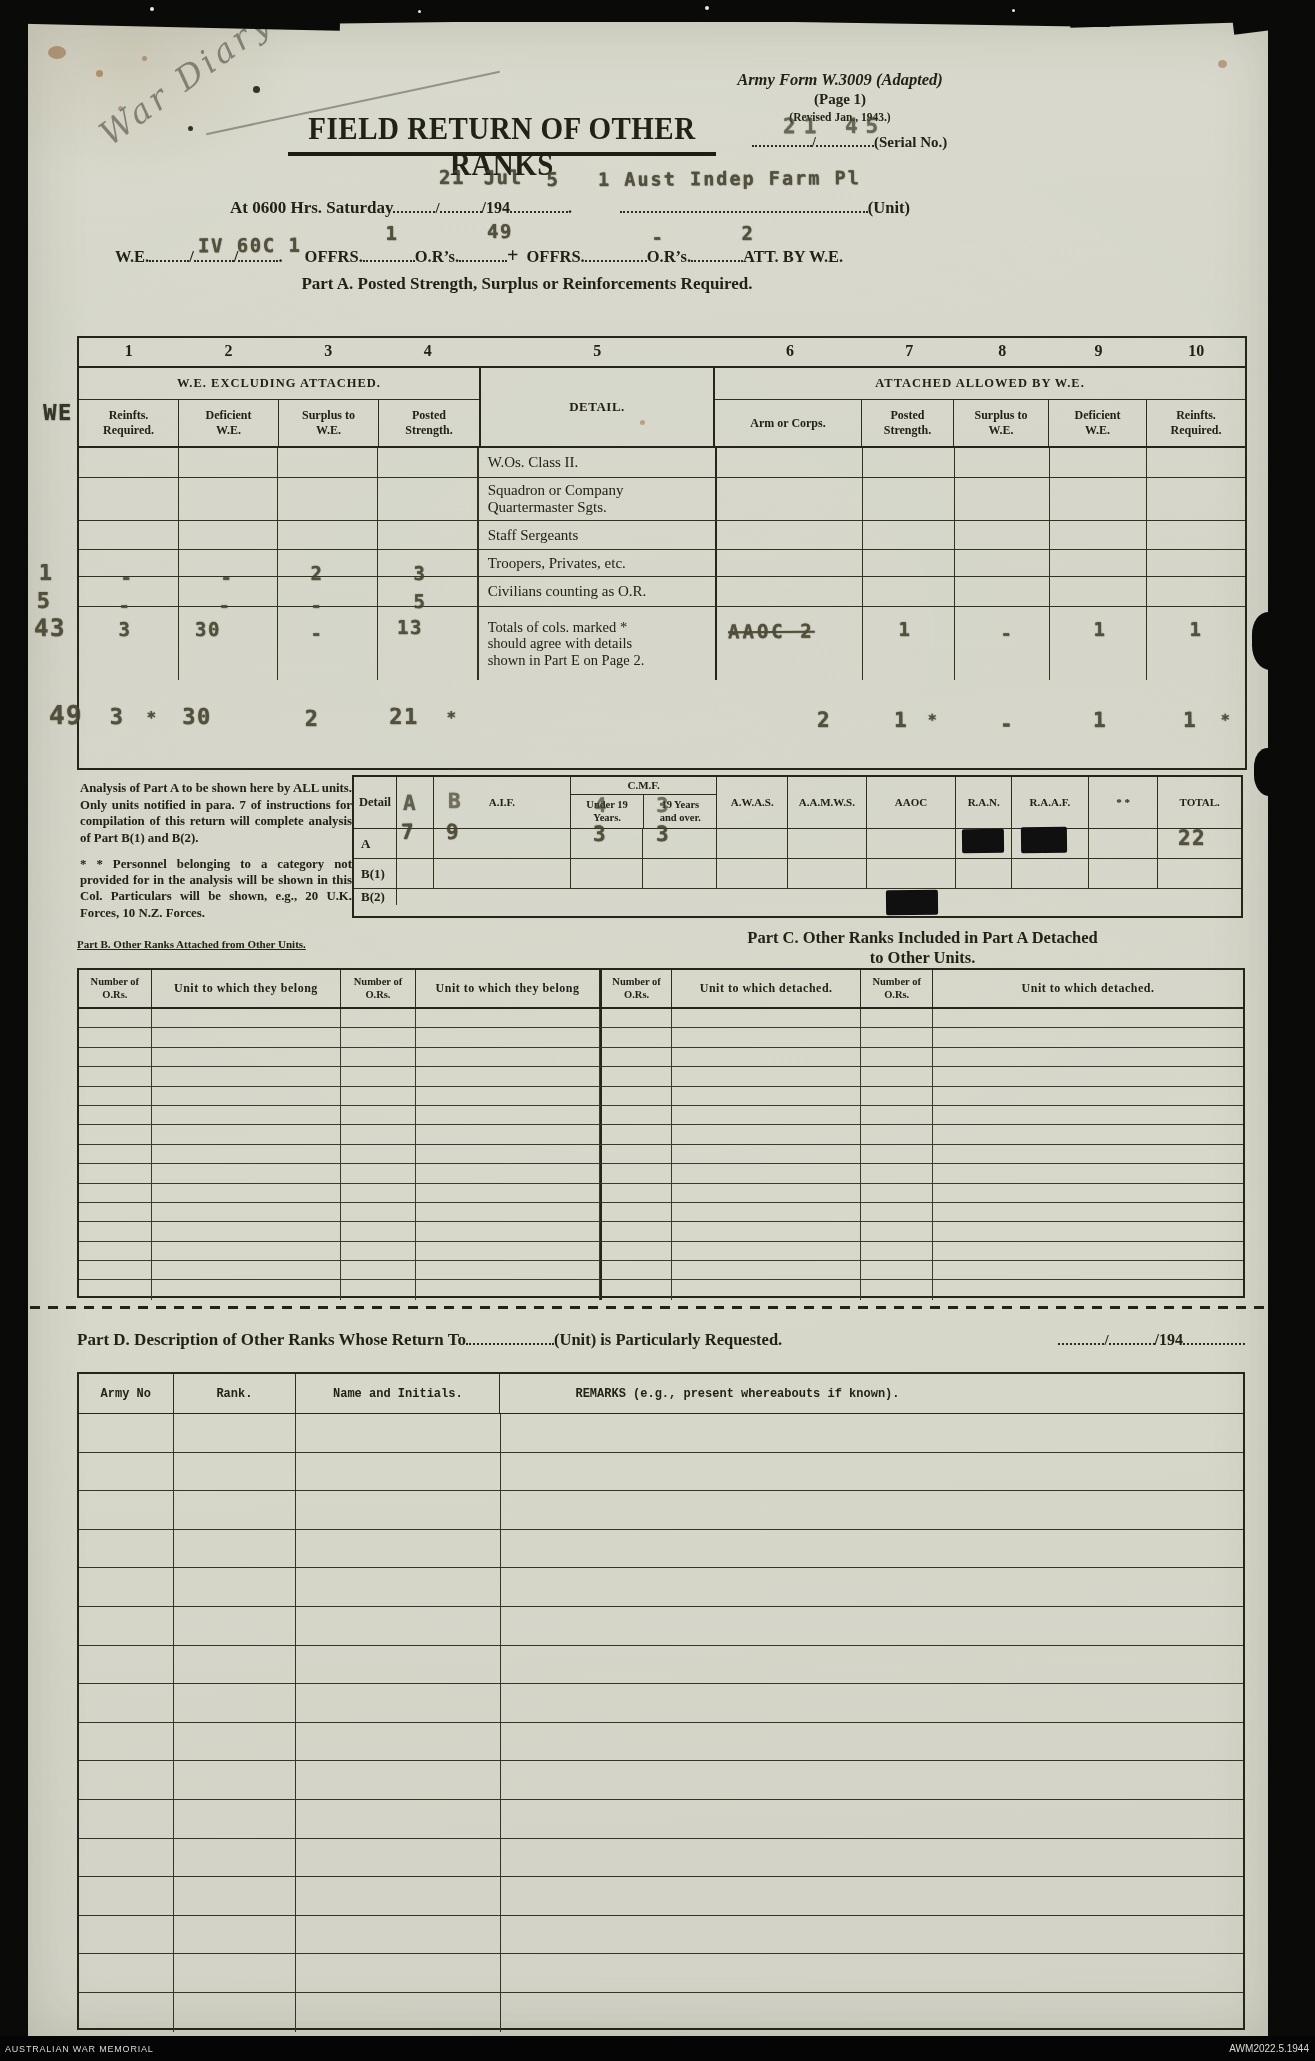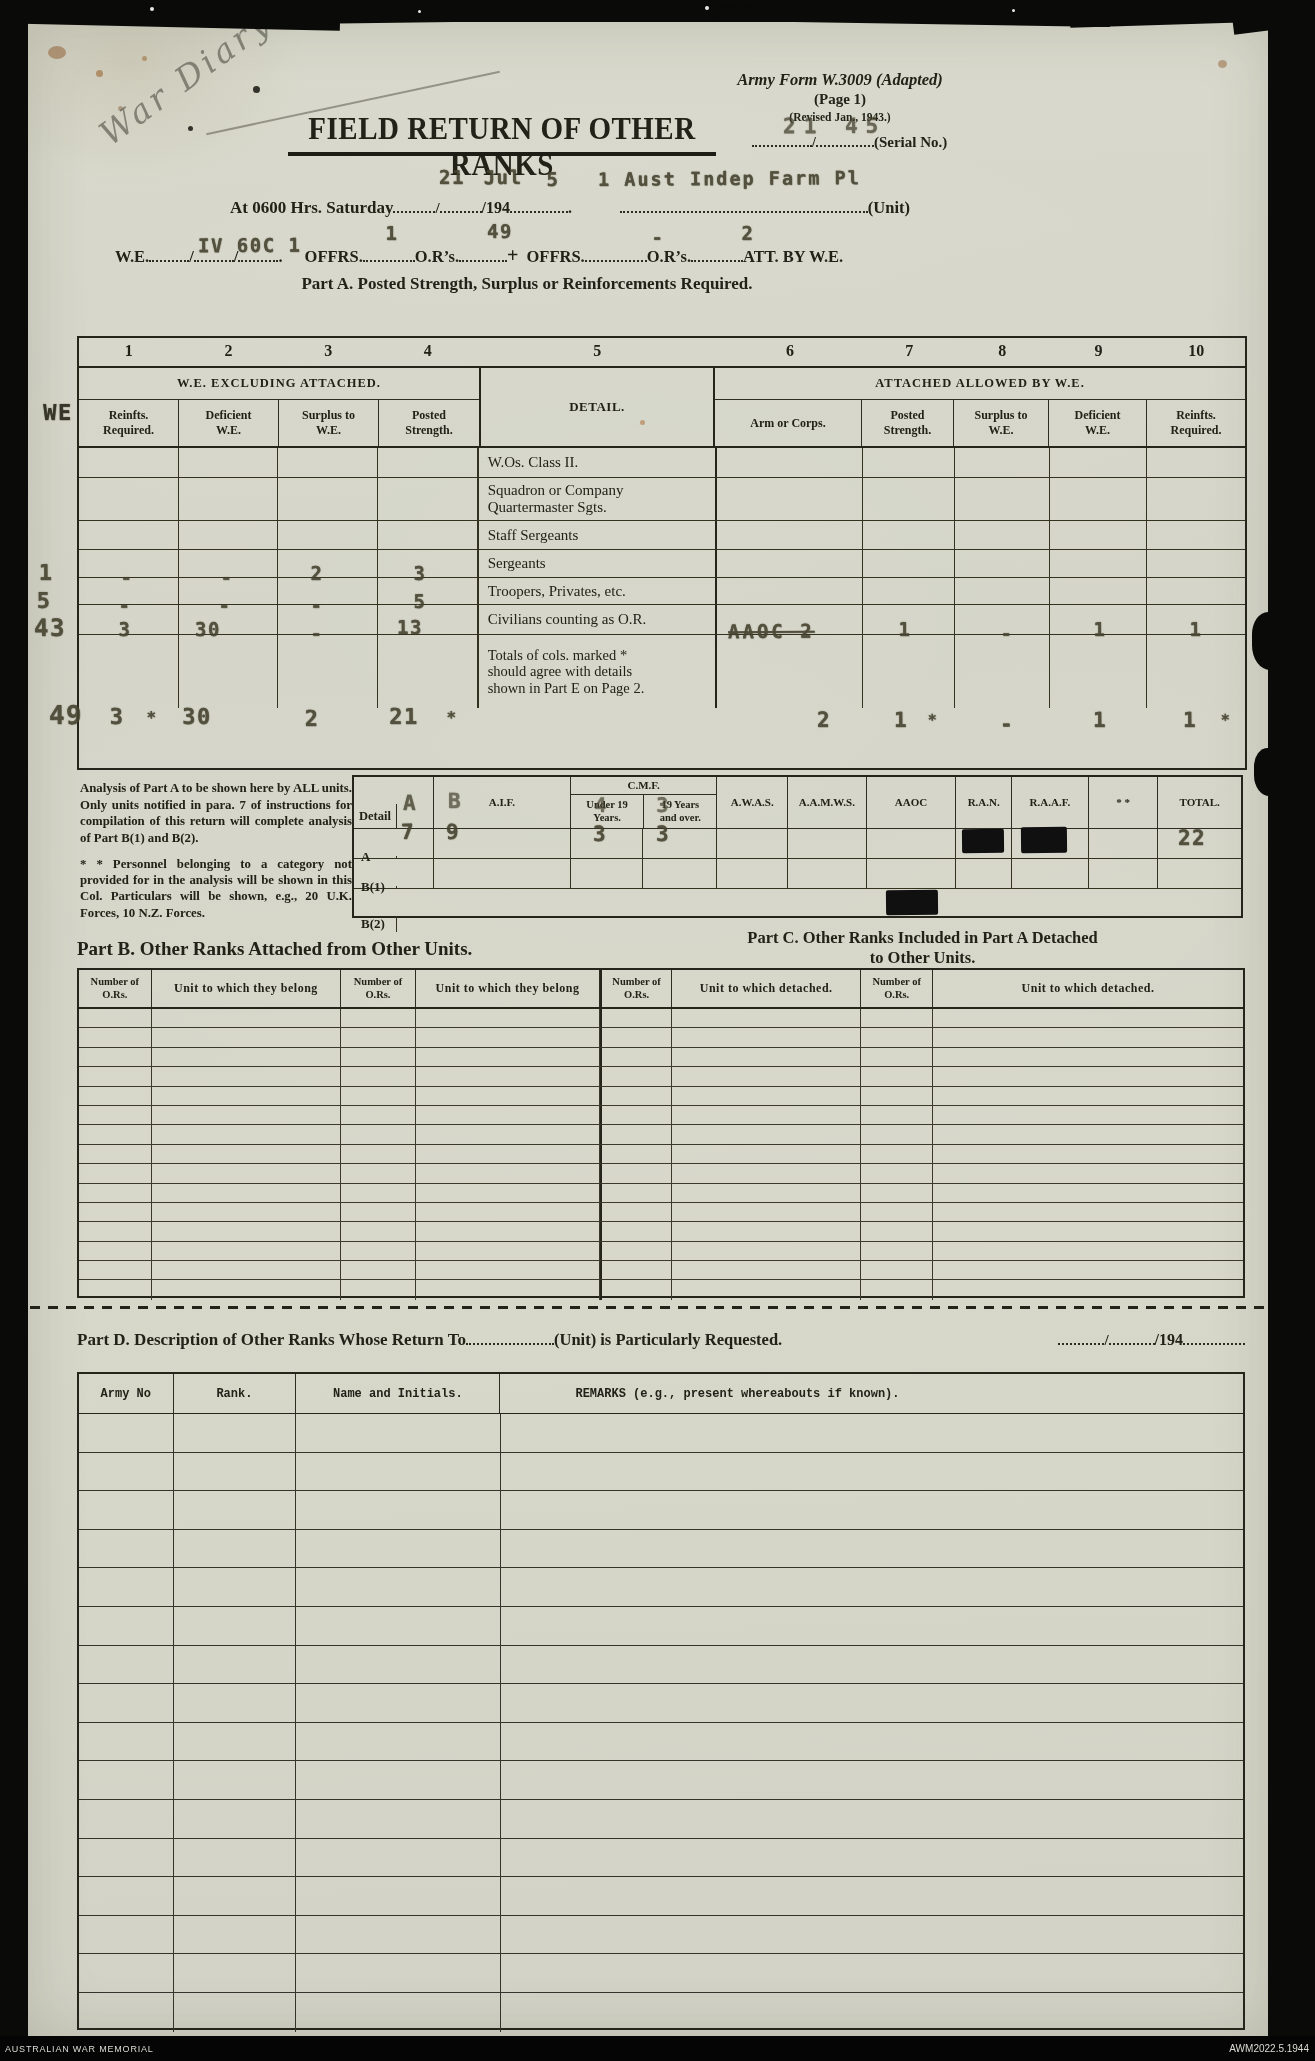--- a/index.html
+++ b/index.html
@@ -60,21 +60,21 @@
   .cmf{flex-direction:column;align-items:stretch !important;padding:0 !important;}
   .cmf .cmftop{height:18px;border-bottom:1.3px solid #2e2d23;display:flex;align-items:center;justify-content:center;box-sizing:border-box;}
   .cmf .cmfsub{display:flex;flex:1;}
   .cmf .cmfsub div{box-sizing:border-box;border-right:1.3px solid #2e2d23;flex:1;display:flex;align-items:center;justify-content:center;text-align:center;font-size:10.5px;line-height:1.15;}
   .cmf .cmfsub div:last-child{border-right:none;}
   #ana .brow{display:flex;box-sizing:border-box;border-bottom:1.4px solid #33321f;}
   #ana .brow:last-child{border-bottom:none;}
   #ana .brow div{box-sizing:border-box;border-right:1.4px solid #33321f;}
   #ana .brow div:last-child{border-right:none;}
   #ana .blab{font-weight:bold;font-size:13px;display:flex;align-items:center;padding-left:7px;}
-  .aw0{width:43px;margin-top:27px;} .aw1{width:37px;} .aw2{width:138px;} .awc{width:147px;}
+  .aw0{width:43px;} .aw1{width:37px;} .aw2{width:138px;} .awc{width:147px;}
   .aw3{width:72px;} .aw4{width:75px;} .aw5{width:71px;} .aw6{width:79px;} .aw7{width:90px;}
   .aw8{width:56px;} .aw9{width:77px;} .aw10{width:70px;} .aw11{width:83px;}
   .redact{position:absolute;background:#101010;z-index:5;border-radius:2px;transform:rotate(-.6deg);}
   
   #bc{position:absolute;left:77px;top:968px;width:1168px;height:330px;border:2.4px solid #26251c;box-sizing:border-box;z-index:3;}
   #bc .bchead{display:flex;height:39px;box-sizing:border-box;border-bottom:2px solid #26251c;}
   #bc .bchead div{box-sizing:border-box;border-right:1.4px solid #2e2d23;display:flex;align-items:center;justify-content:center;text-align:center;font-weight:bold;}
   #bc .bchead div:last-child{border-right:none;}
   #bc .nh{font-size:10.5px;line-height:1.15;}
   #bc .uh{font-size:12px;letter-spacing:.5px;}
@@ -279,32 +279,20 @@
         <div class="w2"></div>
         <div class="w3"></div>
         <div class="w4"></div>
       <div class="w5 lab">Staff Sergeants</div>
       <div class="w6"></div>
         <div class="w7"></div>
         <div class="w8"></div>
         <div class="w9"></div>
         <div class="w10"></div>
     </div>
-    <div class="arow" style="height:28px;">
-      <div class="w1"></div>
-        <div class="w2"></div>
-        <div class="w3"></div>
-        <div class="w4"></div>
-      <div class="w5 lab">Sergeants</div>
-      <div class="w6"></div>
-        <div class="w7"></div>
-        <div class="w8"></div>
-        <div class="w9"></div>
-        <div class="w10"></div>
-    </div>
     <div class="arow" style="height:27px;">
       <div class="w1"></div>
         <div class="w2"></div>
         <div class="w3"></div>
         <div class="w4"></div>
       <div class="w5 lab">Troopers, Privates, etc.</div>
       <div class="w6"></div>
         <div class="w7"></div>
         <div class="w8"></div>
         <div class="w9"></div>
@@ -455,21 +443,21 @@
   <div class="typed tc" style="left:408px;top:822px;font-size:21px;">7</div>
   <div class="typed tc" style="left:453px;top:822px;font-size:21px;">9</div>
   <div class="typed tc" style="left:600px;top:824px;font-size:21px;">3</div>
   <div class="typed tc" style="left:663px;top:824px;font-size:21px;">3</div>
   <div class="typed tc" style="left:1192px;top:828px;font-size:21px;">22</div>
 
   <div class="redact" style="left:962px;top:829px;width:42px;height:24px;"></div>
   <div class="redact" style="left:1021px;top:827px;width:46px;height:26px;"></div>
   <div class="redact" style="left:886px;top:890px;width:52px;height:25px;"></div>
 
-  <div class="abs b" style="left:77px;top:938px;font-size:19px;z-index:3;">Part B.   Other  Ranks  Attached  from  Other  Units.</div>
+  <div class="abs b" style="left:77px;top:938px;font-size:11px;z-index:3;text-decoration:underline;">Part B.   Other  Ranks  Attached  from  Other  Units.</div>
   <div class="abs b" style="left:600px;top:928px;width:645px;text-align:center;font-size:16.5px;z-index:3;">Part C.   Other  Ranks  Included  in  Part A  Detached</div>
   <div class="abs b" style="left:600px;top:948px;width:645px;text-align:center;font-size:16.5px;z-index:3;">to  Other  Units.</div>
 
   <div id="bc">
     <div class="bchead">
       <div class="vb1 nh pre">Number of
 O.Rs.</div>
       <div class="vb2 uh">Unit  to  which  they  belong</div>
       <div class="vb3 nh pre">Number of
 O.Rs.</div>

